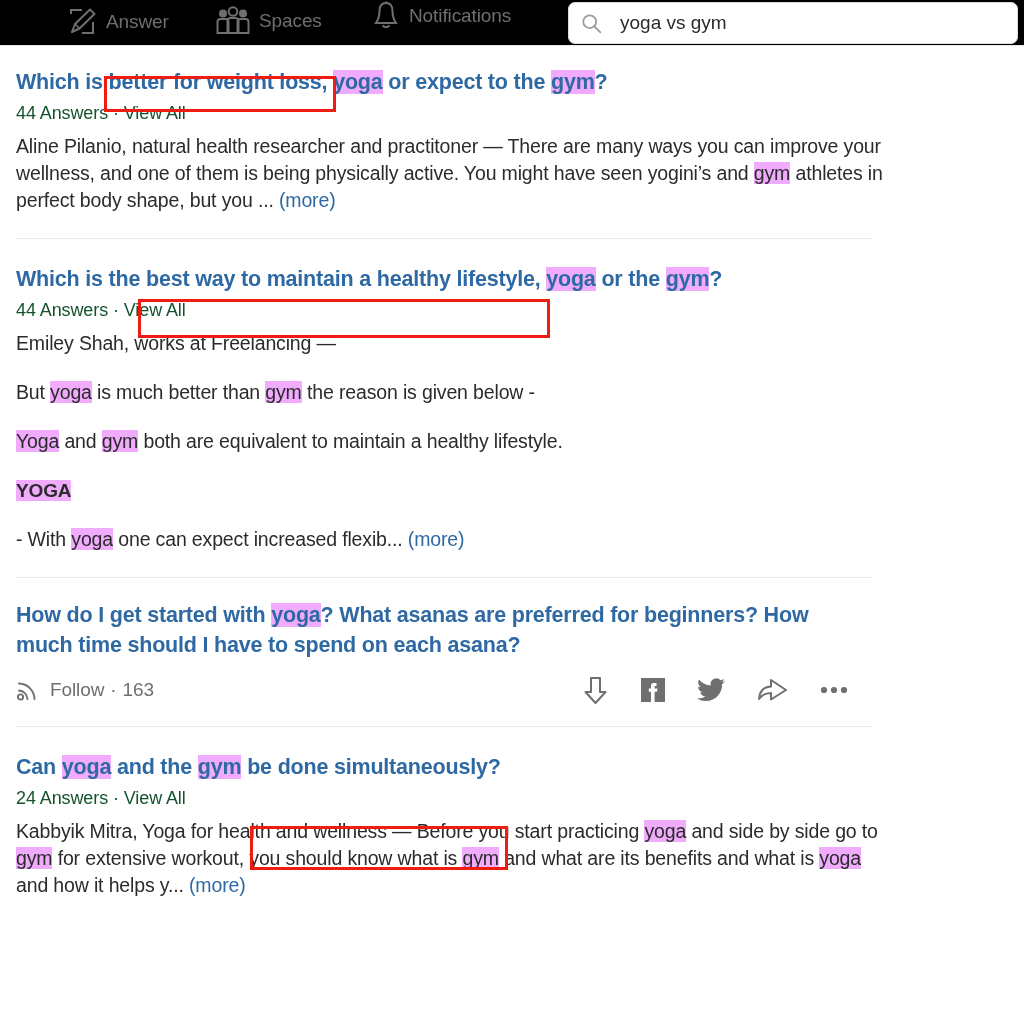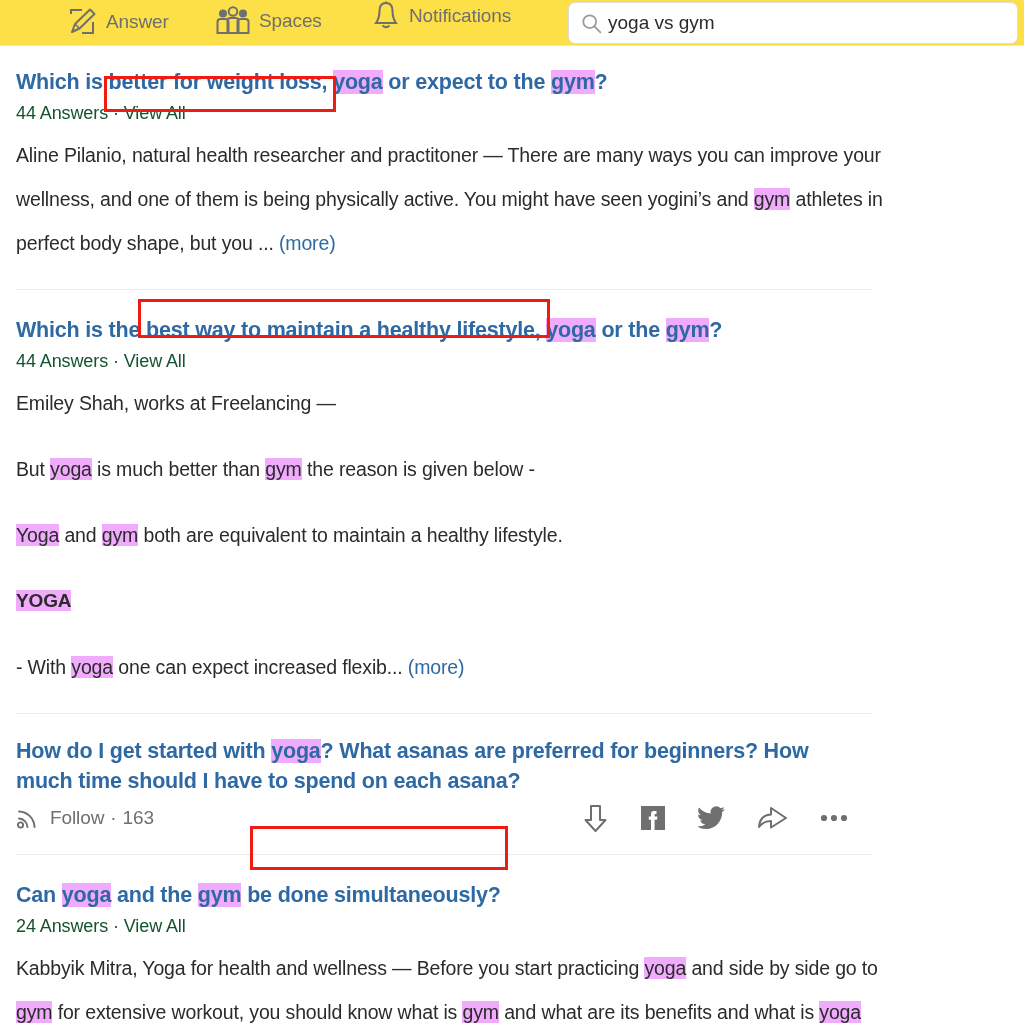--- a/index.html
+++ b/index.html
@@ -11,21 +11,21 @@
     font-family: "Liberation Sans", sans-serif;
     -webkit-font-smoothing: antialiased;
   }
   * { box-sizing: border-box; }
 
   
   .topnav {
     position: relative;
     height: 46px;
     width: 1024px;
-    background: #fde047;
+    background: #000000;
     border-bottom: 1px solid #e6e6e6;
     display: flex;
     align-items: center;
   }
   .nav-item {
     display: flex;
     align-items: center;
     gap: 9px;
     color: #6f6f6f;
     font-size: 19px;
@@ -45,21 +45,21 @@
     left: 568px;
     top: 2px;
     width: 450px;
     height: 42px;
     border: 1px solid #dcdcdc;
     border-radius: 7px;
     background: #fff;
     display: flex;
     align-items: center;
     padding: 0 12px;
-    gap: 6px;
+    gap: 18px;
     justify-content: flex-end;
   }
   .search-input {
     border: none;
     outline: none;
     font-family: "Liberation Sans", sans-serif;
     font-size: 19px;
     color: #2b2b2b;
     background: transparent;
     width: 100%;
@@ -94,37 +94,37 @@
     font-size: 18px;
     line-height: 26px;
     margin-top: 3px;
     letter-spacing: -0.1px;
   }
   .q-meta .viewall { cursor: pointer; }
 
   .ans-body {
     color: #2b2b2b;
     font-size: 19.5px;
-    line-height: 44px;
+    line-height: 27px;
     letter-spacing: -0.15px;
     max-width: 870px;
     margin-top: 7px;
   }
   .ans-body p { margin: 0; }
   .ans-body p.gap { margin-top: 22px; }
   .strong-line { font-weight: bold; font-size: 19px; }
 
   .hl { background: #f0abfc; }
   .more { color: #2e69a4; cursor: pointer; }
 
   
   .action-row {
     display: flex;
     align-items: center;
-    margin-top: 4px;
+    margin-top: 12px;
     height: 36px;
     width: 856px;
   }
   .follow {
     display: flex;
     align-items: center;
     gap: 10px;
     color: #6f6f6f;
     font-size: 19px;
     cursor: pointer;

